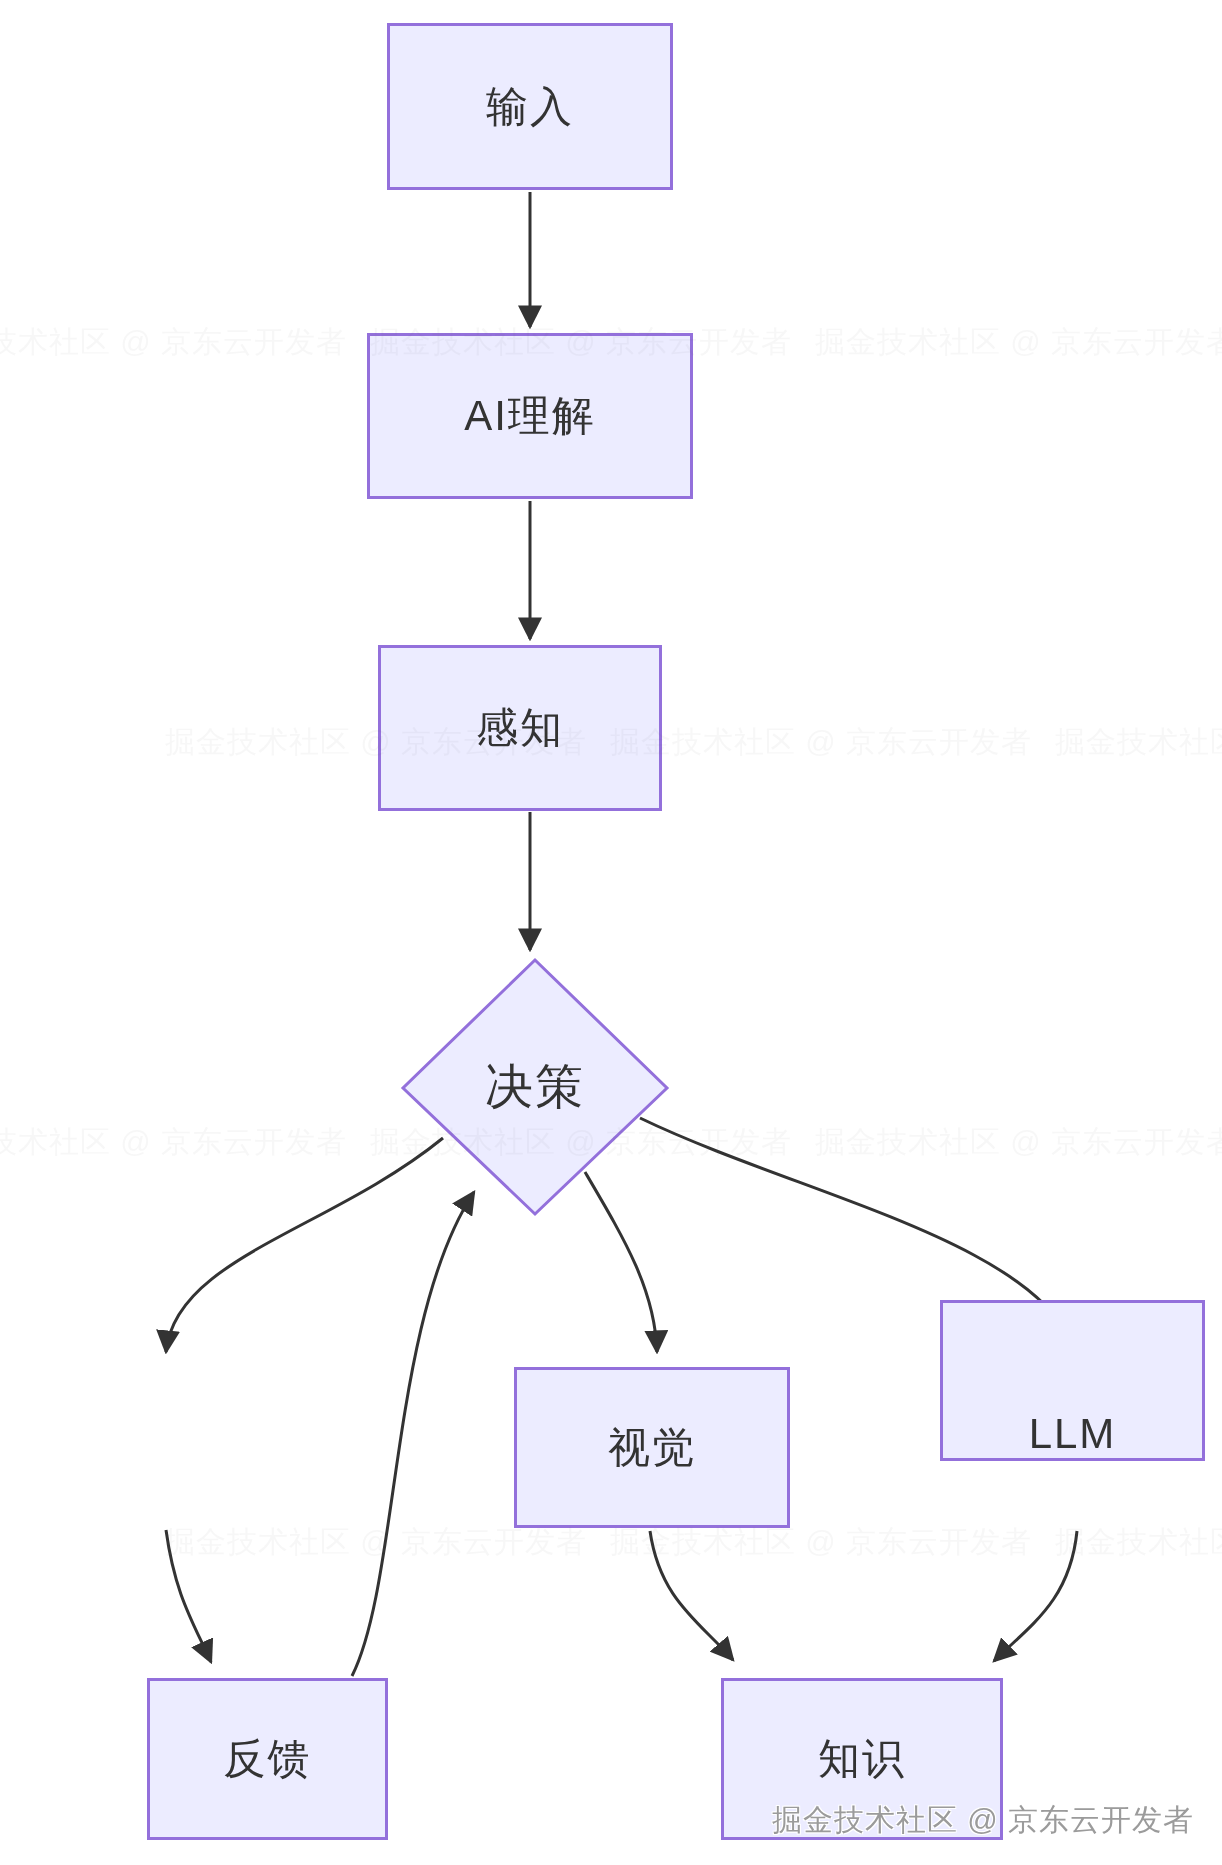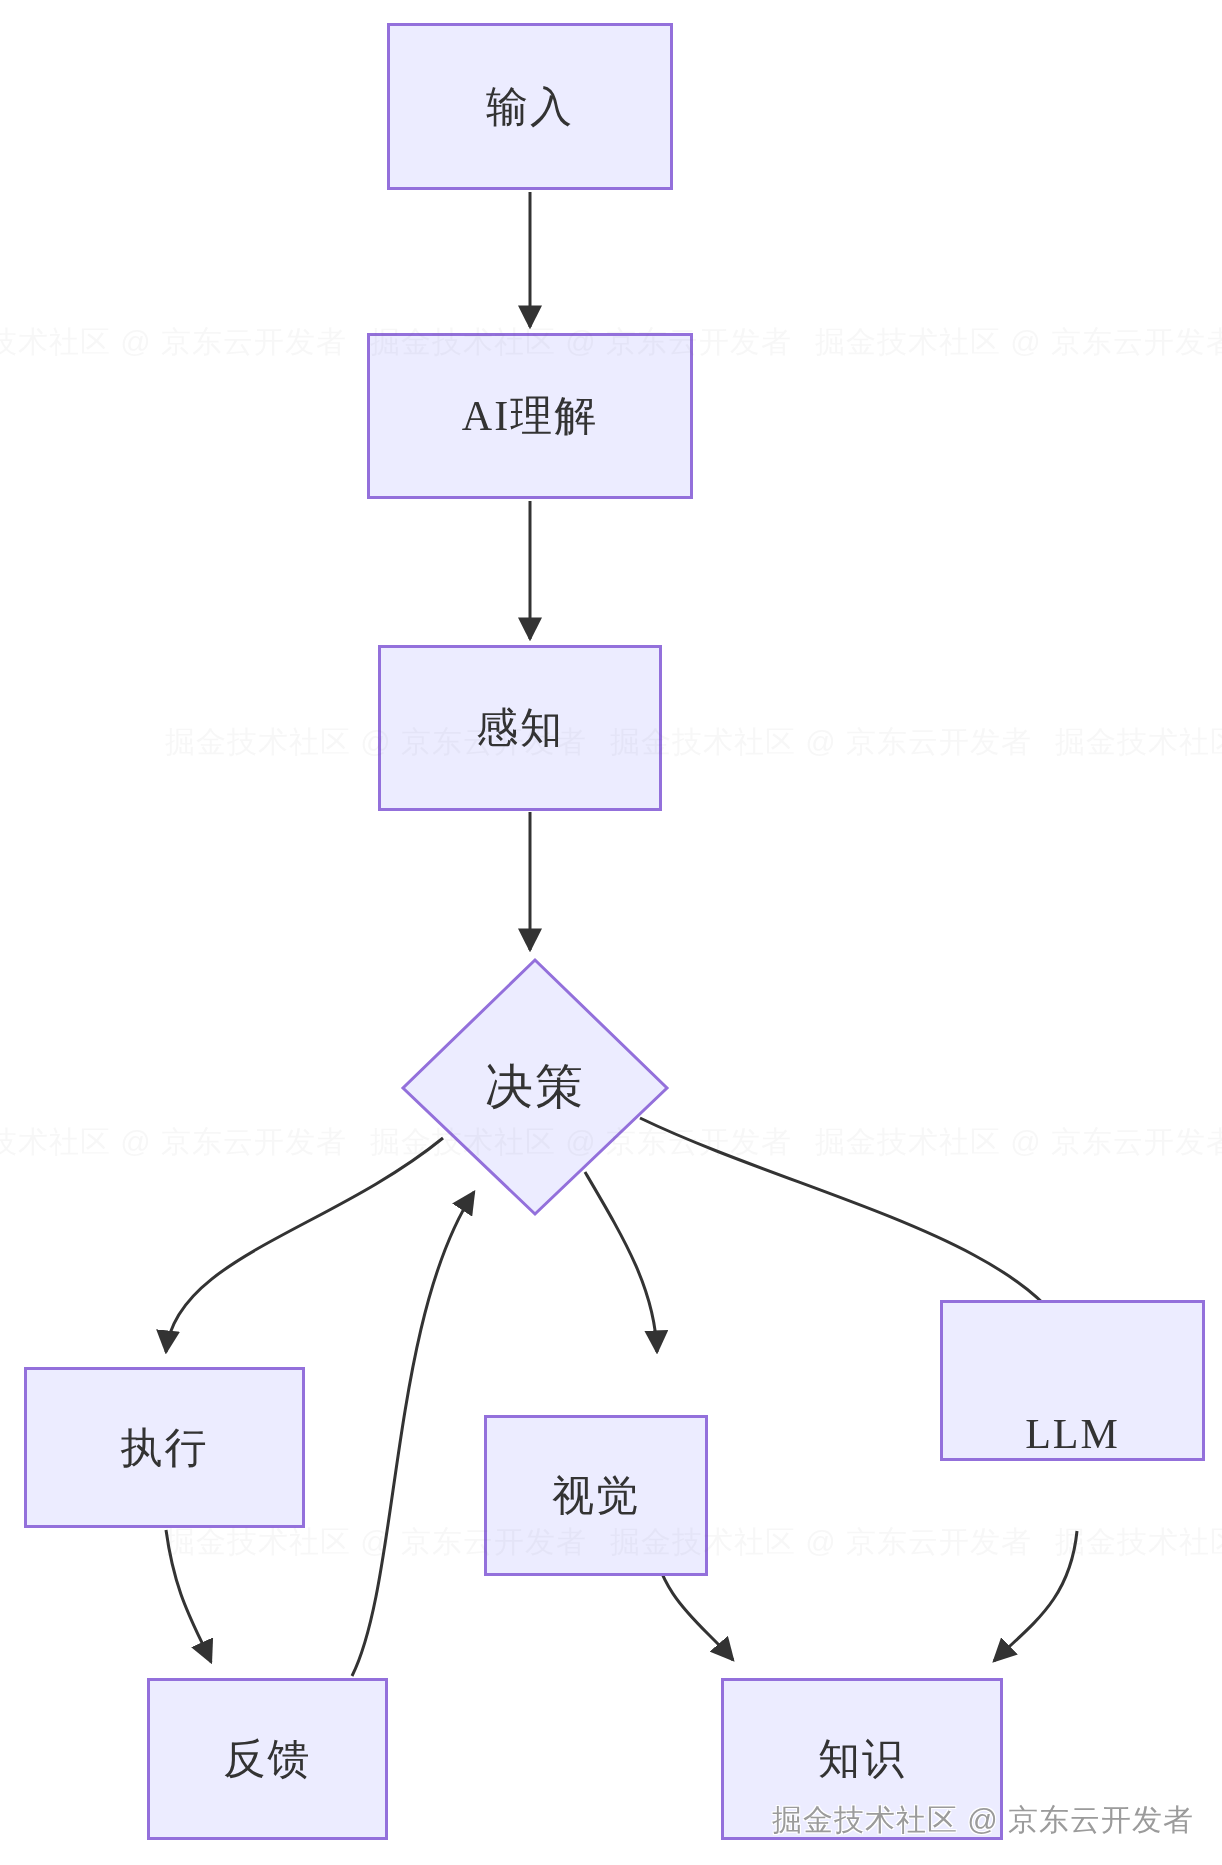--- a/index.html
+++ b/index.html
@@ -43,21 +43,20 @@
     background:var(--node-fill);
     border:3px solid var(--node-border);
     box-sizing:border-box;
     display:flex;
     align-items:center;
     justify-content:center;
     color:var(--text);
     font-size:42px;
     letter-spacing:2px;
     z-index:2;
-    font-family:Liberation Serif, serif;
   }
   .node-label{
     white-space:nowrap;
   }
   .diamond-label{
     position:absolute;
     display:flex;
     align-items:center;
     justify-content:center;
     color:var(--text);
@@ -66,21 +65,21 @@
     z-index:2;
     background:transparent;
     border:none;
   }
   
   .node-input        {left:387px; top:23px;   width:286px; height:167px;}
   .node-ai           {left:367px; top:333px;  width:326px; height:166px;}
   .node-perception   {left:378px; top:645px;  width:284px; height:166px;}
   .diamond-label-box {left:402px; top:958px;  width:266px; height:258px;}
   .node-execution    {left:24px;  top:1367px; width:281px; height:161px;}
-  .node-vision       {left:484px; top:1367px; width:224px; height:161px;margin-top:48px;}
+  .node-vision       {left:514px; top:1367px; width:276px; height:161px;}
   .node-llm          {left:940px; top:1300px; width:265px; height:161px;align-items:flex-end;}
   .node-feedback     {left:147px; top:1678px; width:241px; height:162px;}
   .node-knowledge    {left:721px; top:1678px; width:282px; height:162px;}
 
   .watermark-main{
     position:absolute;
     right:28px;
     top:1800px;
     font-size:30px;
     color:#9b9b9b;
@@ -148,23 +147,20 @@
   </div>
 
   <div class="node node-perception">
     <span class="node-label">感知</span>
   </div>
 
   <div class="diamond-label diamond-label-box">
     <span class="node-label">决策</span>
   </div>
 
-  <div class="node node-execution">
-    <span class="node-label">执行</span>
-  </div>
 
   <div class="node node-vision">
     <span class="node-label">视觉</span>
   </div>
 
   <div class="node node-llm">
     <span class="node-label">LLM</span>
   </div>
 
   <div class="node node-feedback">

